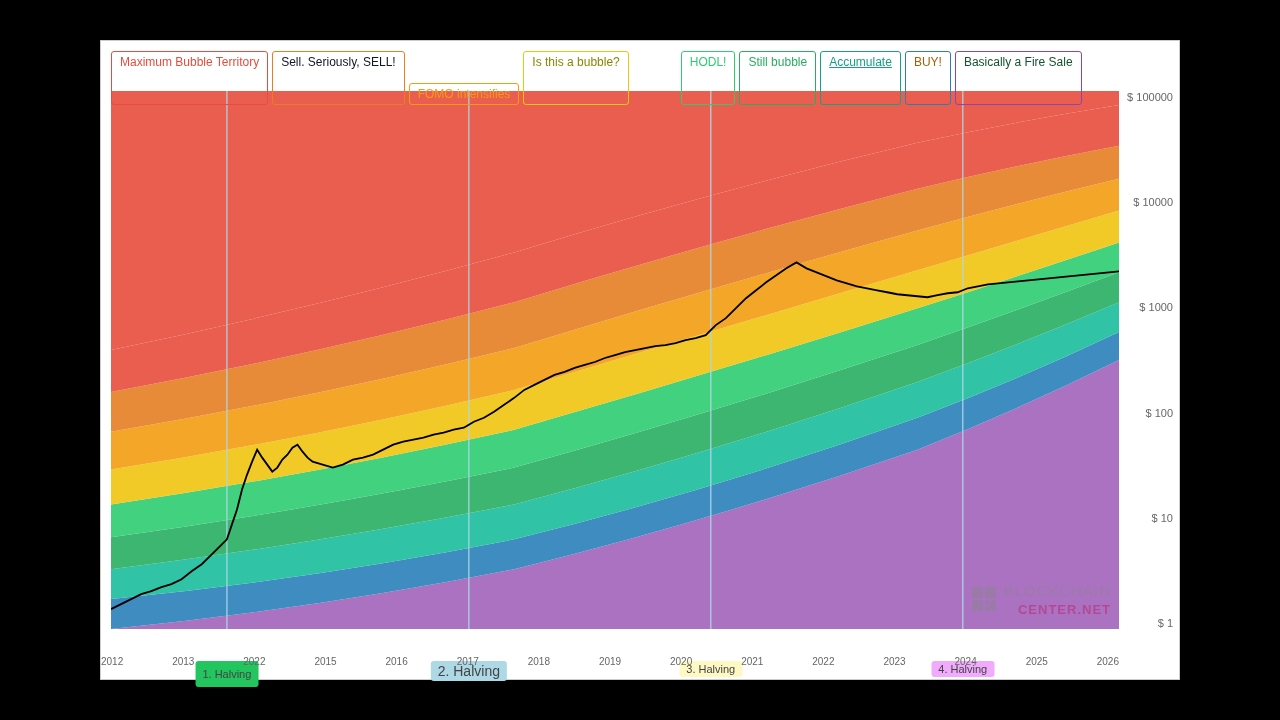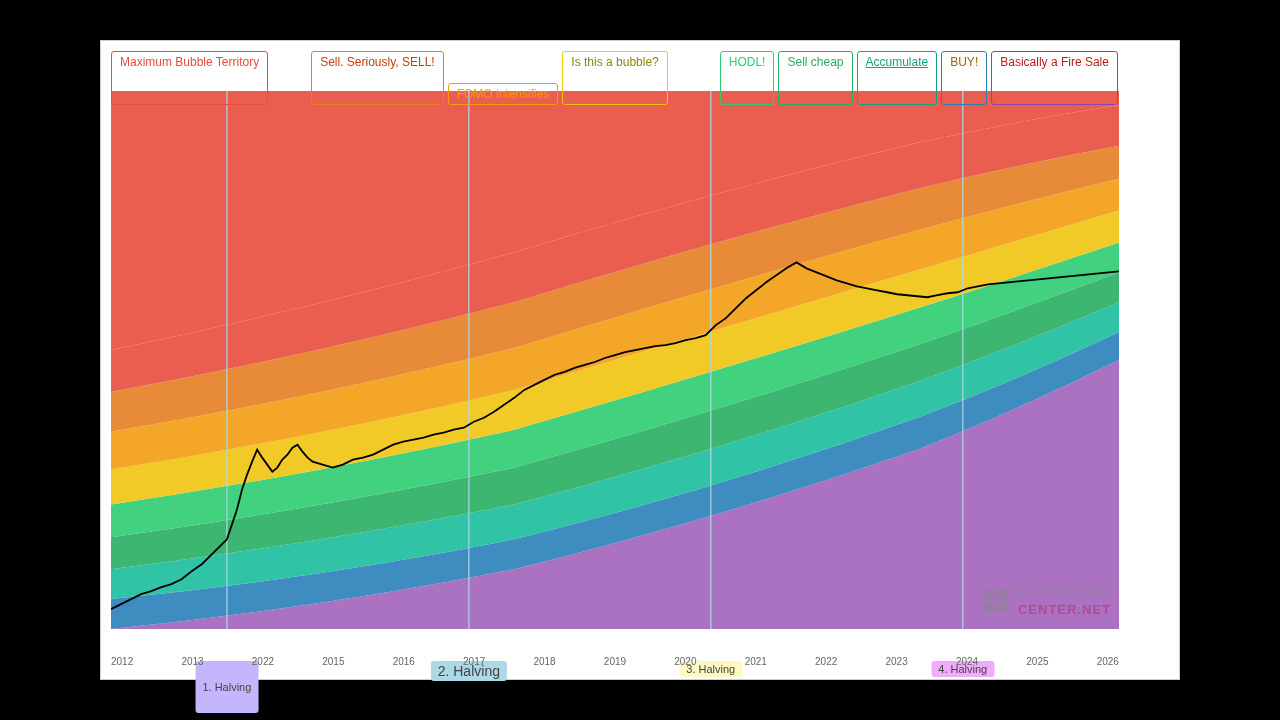--- a/index.html
+++ b/index.html
@@ -90,28 +90,28 @@
       line-height: 1.4;
     }
   </style>
 </head>
 <body>
 
 <div id="chart-container">
 
   <div id="legend">
   <div class="legend-item" style="border-color: rgb(231, 76, 60); color: rgb(231, 76, 60);">Maximum Bubble Territory</div>
-      <div class="legend-item" style="border-color: rgb(230, 126, 34); color: #c2410c; margin-left: 39px;">Sell. Seriously, SELL!</div>
+      <div class="legend-item" style="border-color: rgb(230, 126, 34); color: #0f172a;">Sell. Seriously, SELL!</div>
       <div class="legend-item" style="border-color: rgb(243, 156, 18); color: rgb(243, 156, 18); margin-top: 32px;">FOMO intensifies</div>
       <div class="legend-item" style="border-color: rgb(241, 196, 15); color: rgb(136, 136, 0);">Is this a bubble?</div>
       <div class="legend-item" style="border-color: rgb(46, 204, 113); color: rgb(46, 204, 113); margin-left: 48px;">HODL!</div>
-      <div class="legend-item" style="border-color: rgb(39, 174, 96); color: rgb(39, 174, 96);">Sell cheap</div>
+      <div class="legend-item" style="border-color: rgb(39, 174, 96); color: rgb(39, 174, 96);">Still bubble</div>
       <div class="legend-item" style="border-color: rgb(22, 160, 133); color: rgb(22, 160, 133); text-decoration: underline;">Accumulate</div>
       <div class="legend-item" style="border-color: rgb(41, 128, 185); color: #a16207;">BUY!</div>
-      <div class="legend-item" style="border-color: rgb(142, 68, 173); color: #b91c1c;">Basically a Fire Sale</div>
+      <div class="legend-item" style="border-color: rgb(142, 68, 173); color: #14532d;">Basically a Fire Sale</div>
     </div>
 
   <div id="y-axis-labels">
   </div>
 
   <div id="chart-area">
     <svg id="chart-svg" viewBox="0 0 1000 540" preserveAspectRatio="none">
       <defs>
         
       </defs>
@@ -255,55 +255,63 @@
           960,185
           970,184
           980,183
           990,182
           1000,181
         "></polyline>
     </svg>
 
     
     <div style="position:absolute;bottom:-32px;left:0;right:0;">
-      <div style="position:absolute;left:11.5%;transform:translateX(-50%);background:#c4b5fd;color:#444;font-size:11px;padding:20px 7px;border-radius:3px;">1. Halving</div>
+      <div style="position:absolute;left:11.5%;transform:translateX(-50%);background:#22c55e;color:#444;font-size:11px;padding:7px 7px;border-radius:3px;">1. Halving</div>
       <div style="position:absolute;left:35.5%;transform:translateX(-50%);background:#add8e6;color:#444;font-size:14px;padding:2px 7px;border-radius:3px;">2. Halving</div>
       <div style="position:absolute;left:59.5%;transform:translateX(-50%);background:#fef9c3;color:#444;font-size:11px;padding:2px 7px;border-radius:3px;">3. Halving</div>
       <div style="position:absolute;left:84.5%;transform:translateX(-50%);background:#f0abfc;color:#444;font-size:11px;padding:2px 7px;border-radius:3px;">4. Halving</div>
     </div>
   </div>
 
-  <div id="x-axis-labels" style="position:absolute;bottom:12px;left:10px;right:60px;display:flex;justify-content:space-between;">
+  <div id="x-axis-labels" style="position:absolute;bottom:12px;left:0;right:60px;display:flex;justify-content:space-between;">
   <span class="x-label">2012</span>
       <span class="x-label">2013</span>
       <span class="x-label">2022</span>
       <span class="x-label">2015</span>
       <span class="x-label">2016</span>
       <span class="x-label">2017</span>
       <span class="x-label">2018</span>
       <span class="x-label">2019</span>
       <span class="x-label">2020</span>
       <span class="x-label">2021</span>
       <span class="x-label">2022</span>
       <span class="x-label">2023</span>
       <span class="x-label">2024</span>
       <span class="x-label">2025</span>
       <span class="x-label">2026</span>
     </div>
 
+  <div style="position:absolute;top:50px;right:2px;bottom:50px;width:58px;display:flex;flex-direction:column;justify-content:space-between;align-items:flex-end;padding-right:4px;">
+    <span class="y-label" style="font-size:11px;color:#666;">$ 100000</span>
+    <span class="y-label" style="font-size:11px;color:#666;">$ 10000</span>
+    <span class="y-label" style="font-size:11px;color:#666;">$ 1000</span>
+    <span class="y-label" style="font-size:11px;color:#666;">$ 100</span>
+    <span class="y-label" style="font-size:11px;color:#666;">$ 10</span>
+    <span class="y-label" style="font-size:11px;color:#666;">$ 1</span>
+  </div>
 
   <div id="watermark" style="position:absolute;bottom:60px;right:68px;opacity:0.45;text-align:right;">
     <div style="display:flex;align-items:center;gap:5px;">
       <svg width="28" height="28" viewBox="0 0 28 28" fill="#888">
         <rect x="2" y="2" width="11" height="11" rx="1"></rect>
         <rect x="15" y="2" width="11" height="11" rx="1"></rect>
         <rect x="2" y="15" width="11" height="11" rx="1"></rect>
         <rect x="15" y="15" width="5" height="5" rx="0.5"></rect>
         <rect x="21" y="15" width="5" height="11" rx="0.5"></rect>
         <rect x="15" y="21" width="11" height="5" rx="0.5"></rect>
       </svg>
       <div>
-        <div style="font-size:13px;font-weight:bold;color:#888;letter-spacing:1px;">BLOCKCHAIN</div>
+        <div style="font-size:15px;font-weight:normal;color:#888;letter-spacing:1px;">BLOCKCHAIN</div>
         <div style="font-size:13px;font-weight:bold;color:#be185d;letter-spacing:1px;">CENTER.NET</div>
       </div>
     </div>
   </div>
 </div>
 
 </body></html>

